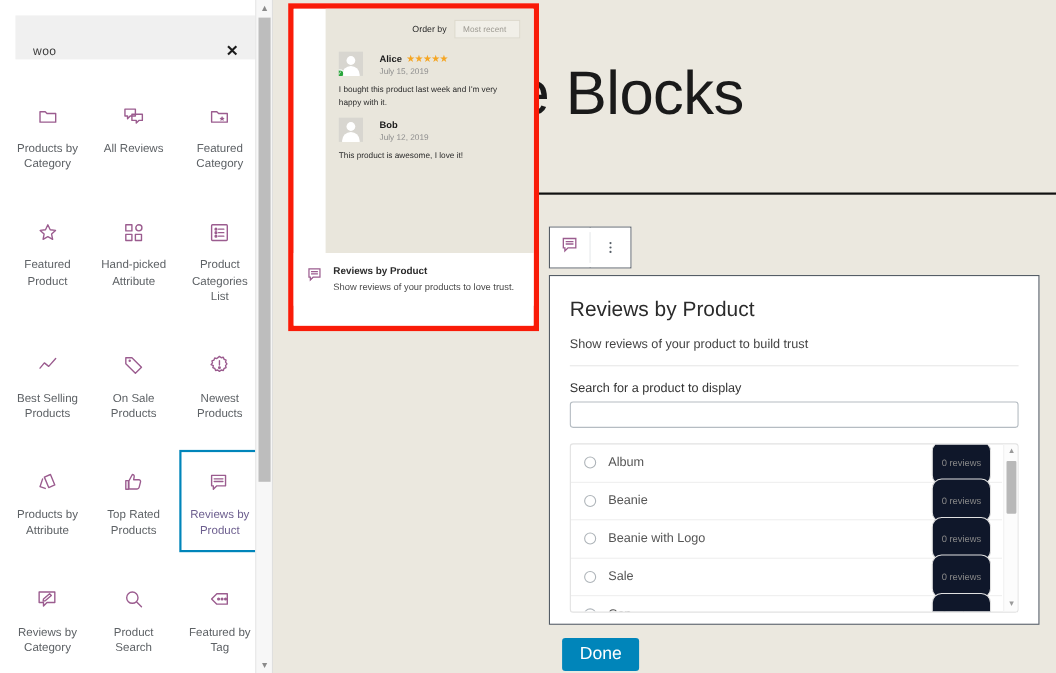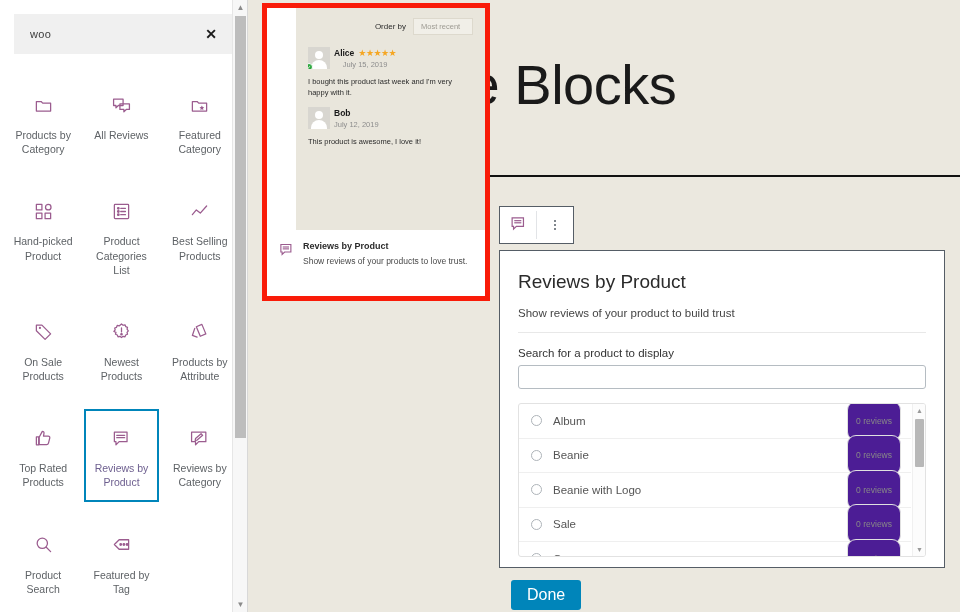--- a/index.html
+++ b/index.html
@@ -70,21 +70,21 @@
     border-bottom: 1px solid #efefef;
   }
   .radio {
     width: 11px; height: 11px; border: 1px solid #aeb4b9;
     border-radius: 50%; flex: 0 0 auto; background: #fff;
   }
   .prod-name { font-size: 11.5px; color: #555; margin-left: 11px; flex: 1; }
   .review-pill {
     font-size: 8.5px; color: #888;
     border: 1px solid #e0e0e0; border-radius: 9px;
-    padding: 14px 8px; background: #4c1d95; white-space: nowrap;
+    padding: 14px 8px; background: #0f172a; white-space: nowrap;
   }
   .list-scroll {
     position: absolute; right: 0; top: 0; bottom: 0; width: 13px;
     background: #fcfcfc; border-left: 1px solid #f0f0f0;
   }
   .ls-arrow {
     position: absolute; left: 0; width: 13px; height: 13px;
     display: flex; align-items: center; justify-content: center;
     font-size: 7px; color: #9a9a9a;
   }
@@ -105,22 +105,22 @@
 
   
   .inserter {
     position: absolute; left: 0; top: 0;
     width: 248px; height: 612px;
     background: #fff; border-right: 1px solid #d8d8d8;
     overflow: hidden;
   }
   .search-wrap {
     margin: 14px 14px 0 14px; height: 40px;
-    background: #f0f0f0; display: flex; align-items: center;
-    padding: 13px 14px;
+    background: #f0f0f0; display: flex; align-items: flex-end;
+    padding: 0 14px;
   }
   .search-input {
     flex: 1; border: none; background: transparent; outline: none;
     font-size: 11px; color: #3c3c3c; letter-spacing: 0.4px;
     font-family: "Liberation Sans", sans-serif;
   }
   .clear-x {
     width: 16px; height: 16px; cursor: pointer;
     display: flex; align-items: center; justify-content: center;
     font-size: 14px; color: #1a1a1a; font-weight: 700; line-height: 1;
@@ -174,21 +174,21 @@
   .orderby-row {
     display: flex; align-items: center; justify-content: flex-end; gap: 7px;
     margin-bottom: 12px;
   }
   .orderby-label { font-size: 8px; color: #2b2b2b; }
   .orderby-select {
     background: #f1efe8; border: 1px solid #ddd9cd;
     font-size: 7.5px; color: #9d9a92; padding: 3px 7px; min-width: 60px;
   }
   .review { margin-bottom: 8px; }
-  .review-head { display: flex; align-items: flex-start; gap: 4px; text-align: center; }
+  .review-head { display: flex; align-items: flex-start; gap: 15px; }
   .avatar {
     position: relative; width: 22px; height: 22px; background: #d8d6d0;
     flex: 0 0 auto; overflow: hidden;
   }
   .avatar .head {
     position: absolute; left: 7px; top: 4px; width: 8px; height: 8px;
     border-radius: 50%; background: #fff;
   }
   .avatar .body {
     position: absolute; left: 3px; top: 13px; width: 16px; height: 11px;
@@ -315,27 +315,35 @@
             <svg width="19" height="19" viewBox="0 0 24 24" fill="none" stroke="#9b5c8f" stroke-width="1.6" stroke-linecap="round" stroke-linejoin="round">
               <path d="M3 7h6l2 2h10v10H3z"></path>
               <path d="M15 12l1 2 2 .2-1.5 1.4.4 2-1.9-1-1.9 1 .4-2L12 14.2l2-.2z" fill="#9b5c8f" stroke="none"></path>
             </svg>
           </div>
           <div class="lbl">Featured Category</div>
         </div>
         <div class="block-tile">
           <div class="ico">
             <svg width="19" height="19" viewBox="0 0 24 24" fill="none" stroke="#9b5c8f" stroke-width="1.6" stroke-linecap="round" stroke-linejoin="round">
+              <path d="M12 3l2.7 5.6 6.1.8-4.5 4.2 1.2 6-5.5-3-5.5 3 1.2-6L3.2 9.4l6.1-.8z"></path>
+            </svg>
+          </div>
+          <div class="lbl">Featured Product</div>
+        </div>
+        <div class="block-tile">
+          <div class="ico">
+            <svg width="19" height="19" viewBox="0 0 24 24" fill="none" stroke="#9b5c8f" stroke-width="1.6" stroke-linecap="round" stroke-linejoin="round">
               <rect x="3" y="3" width="7" height="7"></rect>
               <circle cx="18" cy="6.5" r="3.5"></circle>
               <rect x="3" y="14" width="7" height="7"></rect>
               <rect x="14" y="14" width="7" height="7"></rect>
             </svg>
           </div>
-          <div class="lbl">Hand-picked Product</div>
+          <div class="lbl">Hand-picked Attribute</div>
         </div>
         <div class="block-tile">
           <div class="ico">
             <svg width="19" height="19" viewBox="0 0 24 24" fill="none" stroke="#9b5c8f" stroke-width="1.6" stroke-linecap="round" stroke-linejoin="round">
               <rect x="3" y="3" width="18" height="18" rx="1"></rect>
               <circle cx="8" cy="8" r="1" fill="#9b5c8f"></circle>
               <circle cx="8" cy="12" r="1" fill="#9b5c8f"></circle>
               <circle cx="8" cy="16" r="1" fill="#9b5c8f"></circle>
               <line x1="11" y1="8" x2="17" y2="8"></line>
               <line x1="11" y1="12" x2="17" y2="12"></line>

